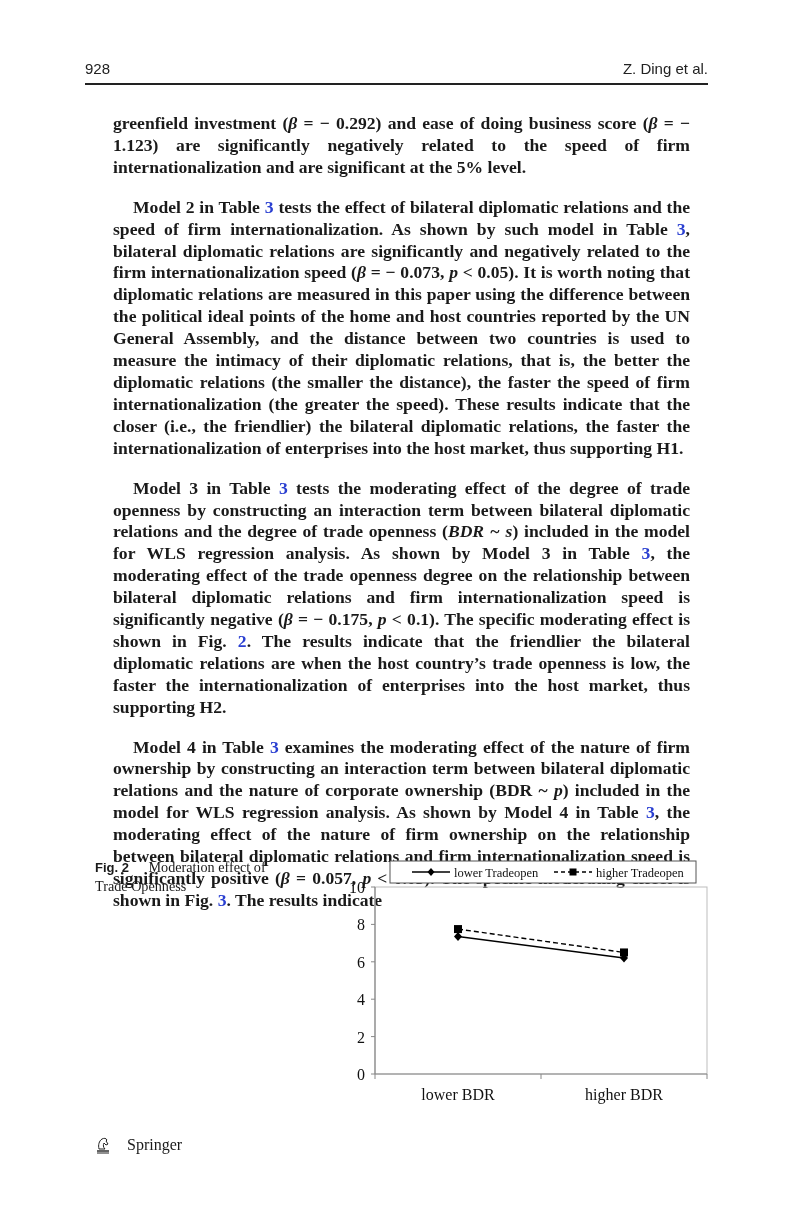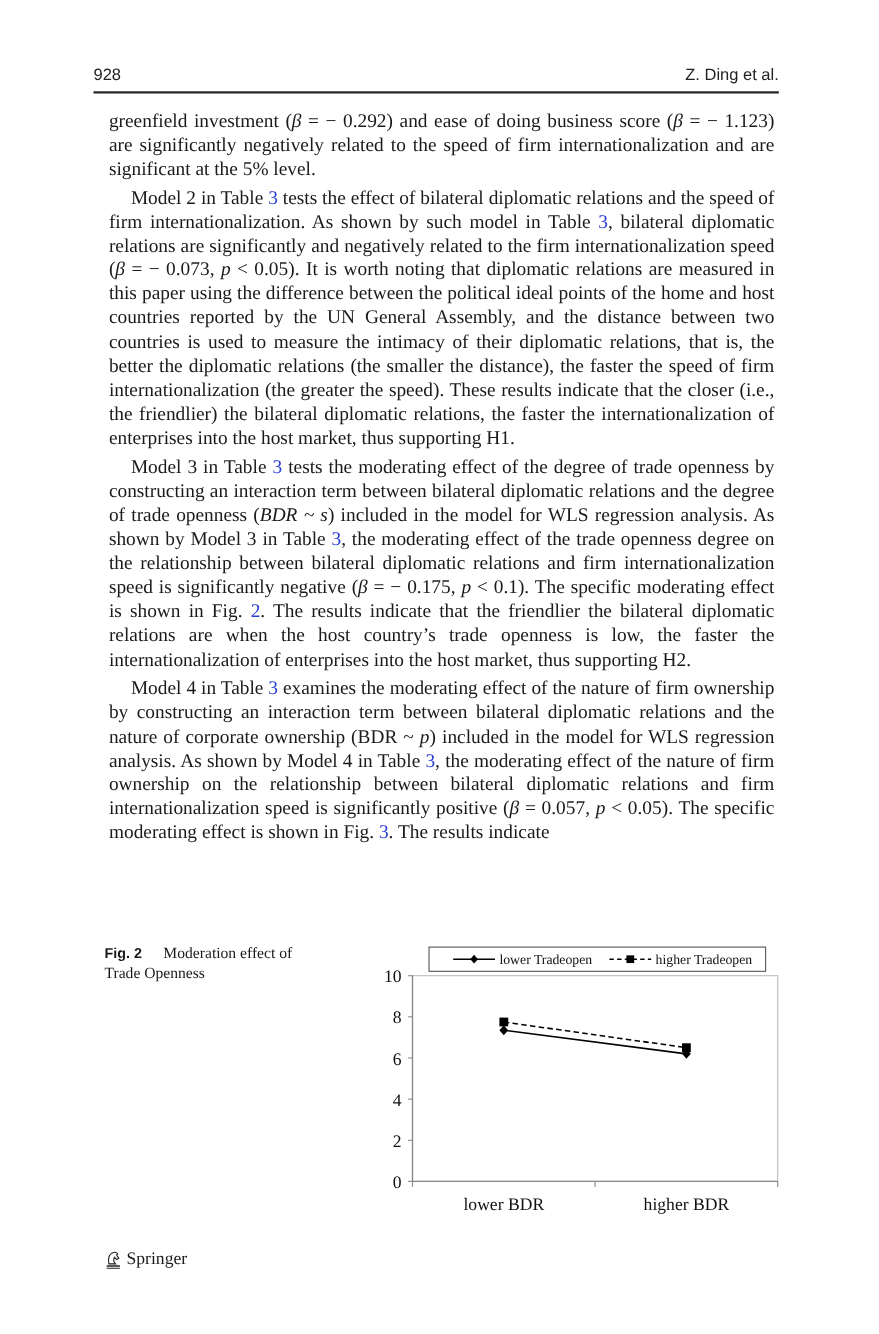--- a/index.html
+++ b/index.html
@@ -2,27 +2,27 @@
 <html><head>
 <meta charset="utf-8">
 <style>
   html, body { margin: 0; padding: 0; background: #ffffff; }
   body { width: 799px; height: 1213px; position: relative; overflow: hidden; color: #1a1a1a; }
   .page-header { position: absolute; left: 85px; top: 58px; width: 623px; height: 20px; font-family: "Liberation Sans", sans-serif; font-size: 15px; color: #222; }
   .page-header .pn { position: absolute; left: 0; top: 2px; }
   .page-header .auth { position: absolute; right: 0; top: 2px; }
   .rule { position: absolute; left: 85px; top: 83px; width: 623px; height: 2px; background: #222; }
   .body-text { position: absolute; left: 95px; top: 95px; width: 613px; font-family: "Liberation Serif", serif; font-size: 17.6px; line-height: 21.9px; color: #1a1a1a; }
-  .body-text p { margin: 4px; text-align: justify; hyphens: manual; }
+  .body-text p { margin: 18px; text-align: justify; hyphens: manual; font-weight: bold; }
   .body-text p.indent { text-indent: 20px; }
   .link { color: #2a3fd1; }
   .fig-caption { position: absolute; left: 95px; top: 858px; width: 200px; font-family: "Liberation Serif", serif; font-size: 14.2px; line-height: 18px; }
   .fig-caption .lab { font-family: "Liberation Sans", sans-serif; font-weight: bold; font-size: 13px; margin-right: 16px; }
   .chart { position: absolute; left: 330px; top: 850px; width: 400px; height: 270px; }
-  .footer { position: absolute; left: 95px; top: 1136px; font-family: "Liberation Serif", serif; font-size: 16px; display: flex; align-items: flex-start; gap: 4px; }
+  .footer { position: absolute; left: 95px; top: 1136px; font-family: "Liberation Serif", serif; font-size: 16px; display: flex; align-items: flex-start; gap: 16px; }
 </style>
 </head>
 <body>
 
 <div class="page-header">
   <span class="pn">928</span>
   <span class="auth">Z. Ding et al.</span>
 </div>
 <div class="rule"></div>
 

